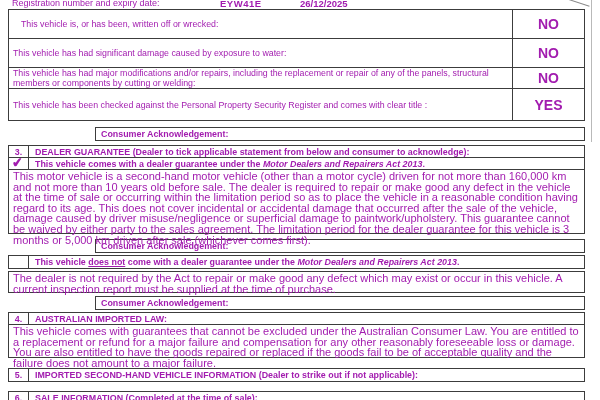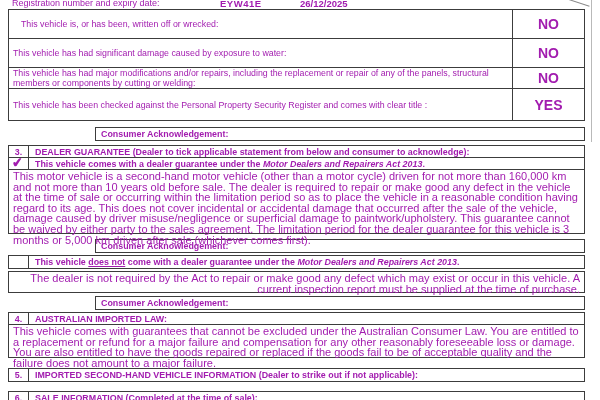--- a/index.html
+++ b/index.html
@@ -120,21 +120,21 @@
       <div class="tickcell"></div>
       <div class="otext">
         <span>This vehicle </span>
           <span class="un">does not</span>
           <span> come with a dealer guarantee under the </span>
           <span class="it">Motor Dealers and Repairers Act 2013</span>
           <span>.</span>
       </div>
     </div>
 
-    <div class="para bx mt2" style="height:22px;text-align:right;">The dealer is not required by the Act to repair or make good any defect which may exist or occur in this vehicle. A current inspection report must be supplied at the time of purchase.</div>
+    <div class="para bx mt2" style="height:22px;">The dealer is not required by the Act to repair or make good any defect which may exist or occur in this vehicle. A current inspection report must be supplied at the time of purchase.</div>
 
     <div class="ack bx mt3">
       <span>Consumer Acknowledgement:</span>
     </div>
 
     <div class="shead bx mt2">
       <div class="num">4.</div>
       <div class="stitle">AUSTRALIAN IMPORTED LAW:</div>
     </div>
     <div class="para bx mtm1" style="height:34px;">This vehicle comes with guarantees that cannot be excluded under the Australian Consumer Law. You are entitled to a replacement or refund for a major failure and compensation for any other reasonably foreseeable loss or damage. You are also entitled to have the goods repaired or replaced if the goods fail to be of acceptable quality and the failure does not amount to a major failure.</div>

